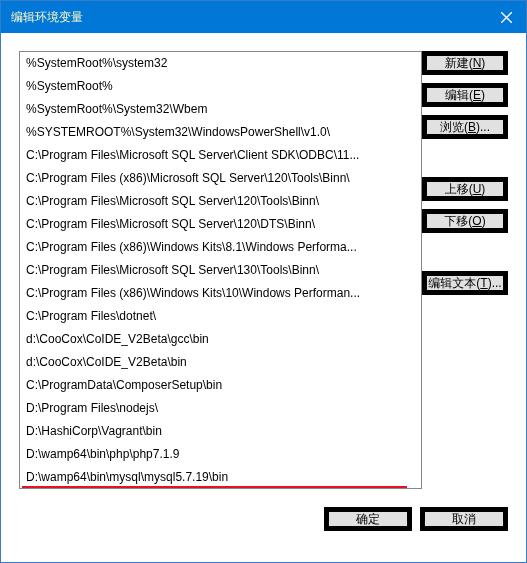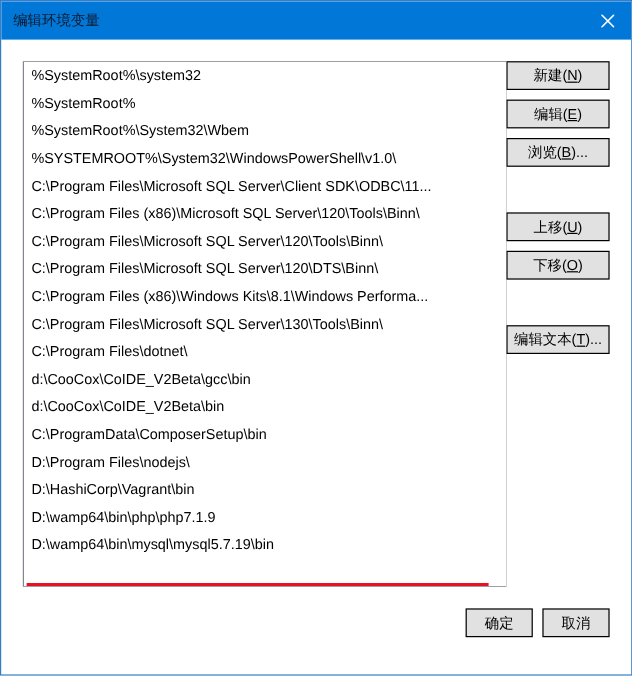--- a/index.html
+++ b/index.html
@@ -1,30 +1,30 @@
 <!DOCTYPE html>
 <html><head>
 <meta charset="utf-8">
 <style>
 *{box-sizing:border-box;margin:0;padding:0;font-family:"Microsoft YaHei","Segoe UI",sans-serif;font-size:12px}
 body{background:#fff;width:527px;height:563px;overflow:hidden;border:1px solid #357ec7}
-.titlebar{background:#0178d7;color:#0f172a;height:32px;display:flex;align-items:center;padding:0 10px;justify-content:space-between}
+.titlebar{background:#0178d7;color:#fef9c3;height:32px;display:flex;align-items:center;padding:0 10px;justify-content:space-between}
 .titlebar .title{font-size:12px}
 .close-btn{width:40px;height:32px;display:flex;align-items:center;justify-content:center;margin-right:-10px;cursor:pointer}
 .close-btn svg{width:11px;height:11px}
 .body{display:flex;padding:18px 18px 0 18px;}
 .listwrap{flex:1;border:1px solid #828790;height:438px;overflow-y:auto;background:#fff;position:relative}
 .listitem{padding:3px 6px;white-space:nowrap;overflow:hidden;text-overflow:ellipsis;color:#000;cursor:default;line-height:17px}
 .highlight{position:absolute;border:3px solid #e81123;pointer-events:none;left:2px;right:14px;top:432px;height:24px}
 .sidebtns{width:86px;display:flex;flex-direction:column}
-.btn{height:24px;border:1px solid #000000;background:#e1e1e1;cursor:pointer;margin-bottom:8px;display:flex;align-items:center;justify-content:center;font-size:12px}
+.btn{height:24px;border:5px solid #000000;background:#e1e1e1;cursor:pointer;margin-bottom:8px;display:flex;align-items:center;justify-content:center;font-size:12px}
 .btn u{text-decoration:underline}
 .gap{height:30px}
 .footer{display:flex;justify-content:flex-end;gap:8px;padding:18px}
-.footer .btn{width:56px;margin-bottom:0}
+.footer .btn{width:88px;margin-bottom:0}
 </style>
 </head>
 <body>
 
 <div class="titlebar">
   <span class="title">编辑环境变量</span>
   <div class="close-btn">
     <svg viewBox="0 0 10 10">
         <path d="M0 0 L10 10 M10 0 L0 10" stroke="#fff" stroke-width="1.2"></path>
       </svg>
@@ -37,20 +37,21 @@
   <div class="listitem">%SystemRoot%\system32</div>
       <div class="listitem">%SystemRoot%</div>
       <div class="listitem">%SystemRoot%\System32\Wbem</div>
       <div class="listitem">%SYSTEMROOT%\System32\WindowsPowerShell\v1.0\</div>
       <div class="listitem">C:\Program Files\Microsoft SQL Server\Client SDK\ODBC\11...</div>
       <div class="listitem">C:\Program Files (x86)\Microsoft SQL Server\120\Tools\Binn\</div>
       <div class="listitem">C:\Program Files\Microsoft SQL Server\120\Tools\Binn\</div>
       <div class="listitem">C:\Program Files\Microsoft SQL Server\120\DTS\Binn\</div>
       <div class="listitem">C:\Program Files (x86)\Windows Kits\8.1\Windows Performa...</div>
       <div class="listitem">C:\Program Files\Microsoft SQL Server\130\Tools\Binn\</div>
+      <div class="listitem">C:\Program Files (x86)\Windows Kits\10\Windows Performan...</div>
       <div class="listitem">C:\Program Files\dotnet\</div>
       <div class="listitem">d:\CooCox\CoIDE_V2Beta\gcc\bin</div>
       <div class="listitem">d:\CooCox\CoIDE_V2Beta\bin</div>
       <div class="listitem">C:\ProgramData\ComposerSetup\bin</div>
       <div class="listitem">D:\Program Files\nodejs\</div>
       <div class="listitem">D:\HashiCorp\Vagrant\bin</div>
       <div class="listitem">D:\wamp64\bin\php\php7.1.9</div>
       <div class="listitem">D:\wamp64\bin\mysql\mysql5.7.19\bin</div>
     </div>
   <div class="sidebtns">

